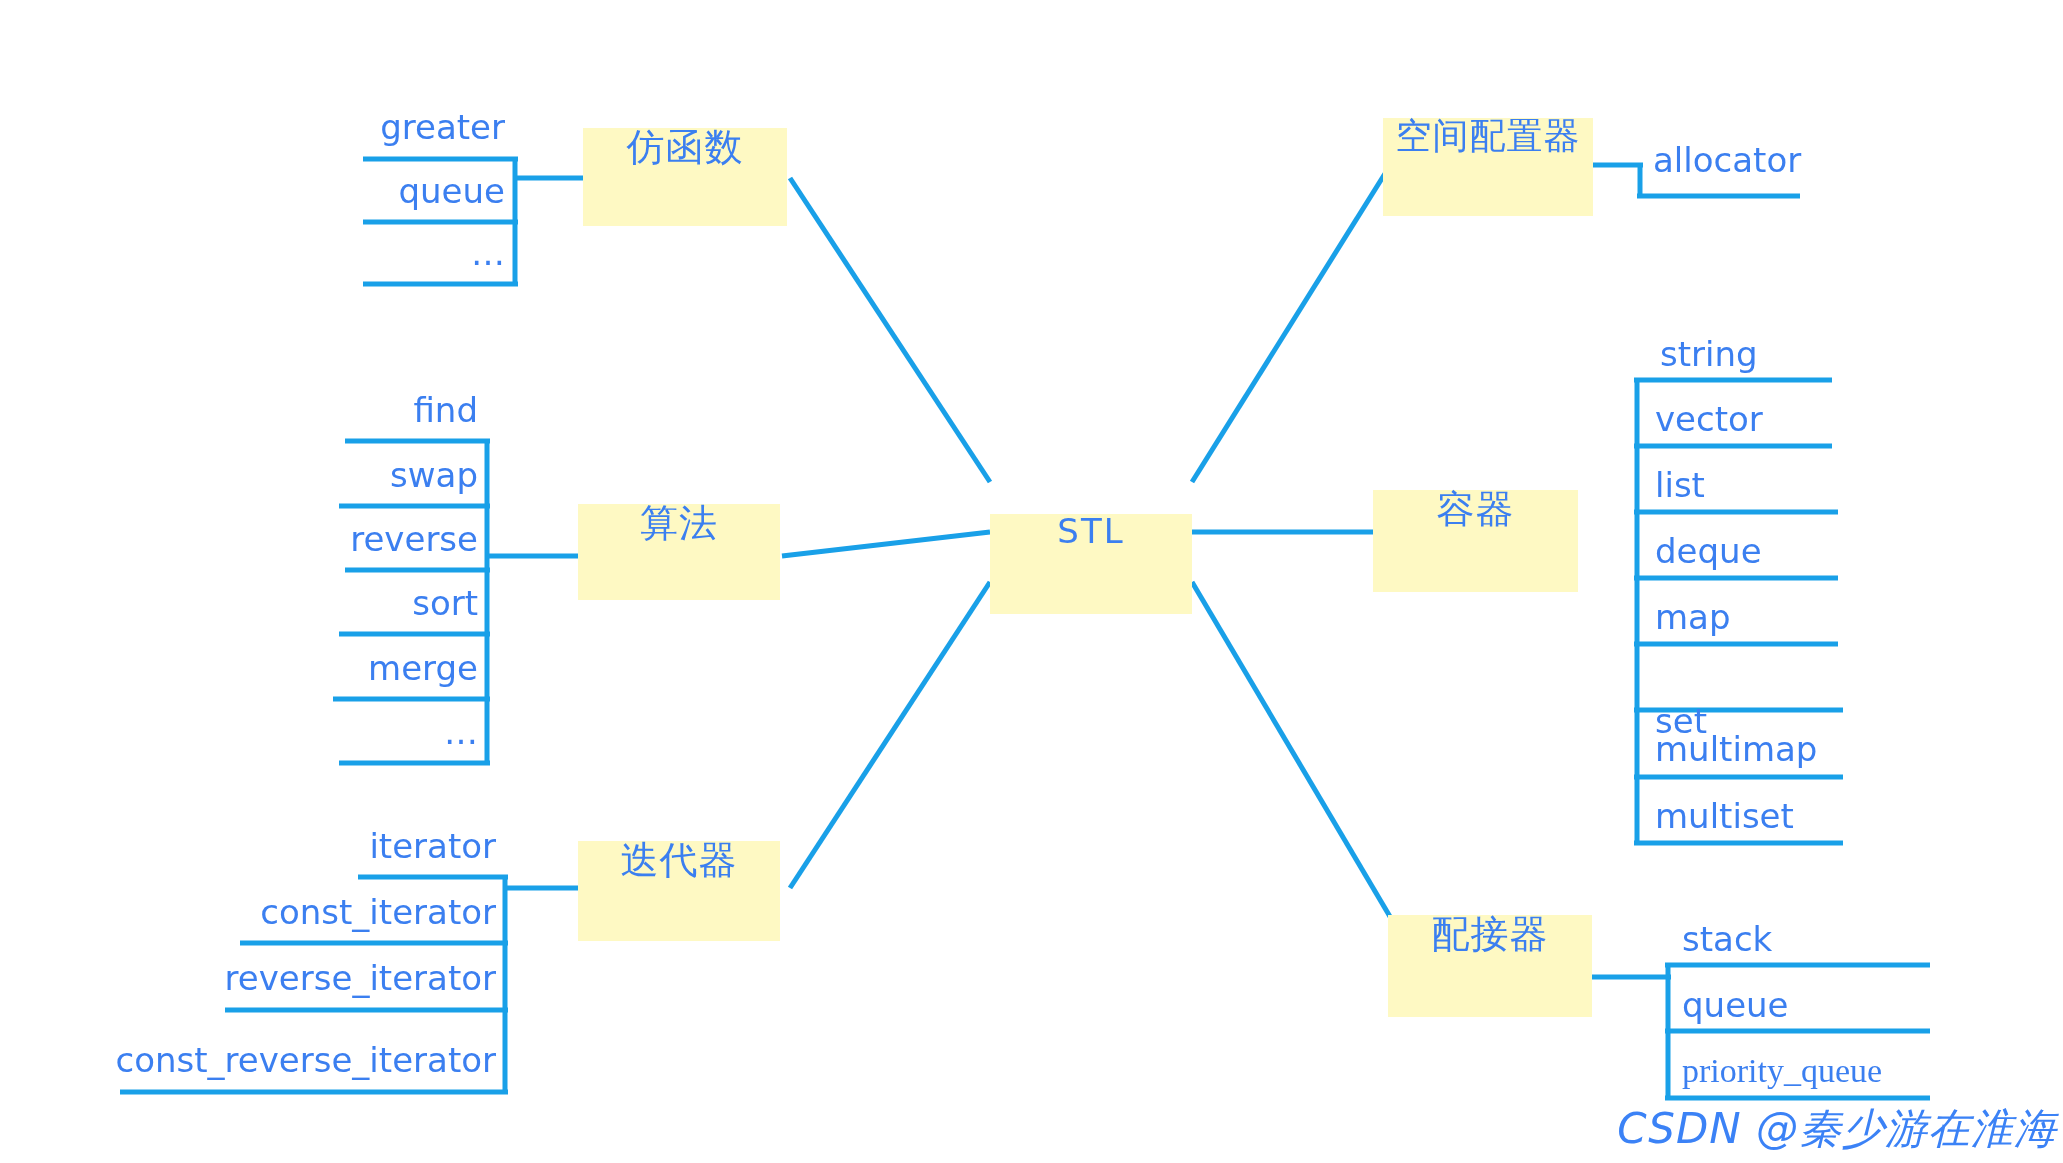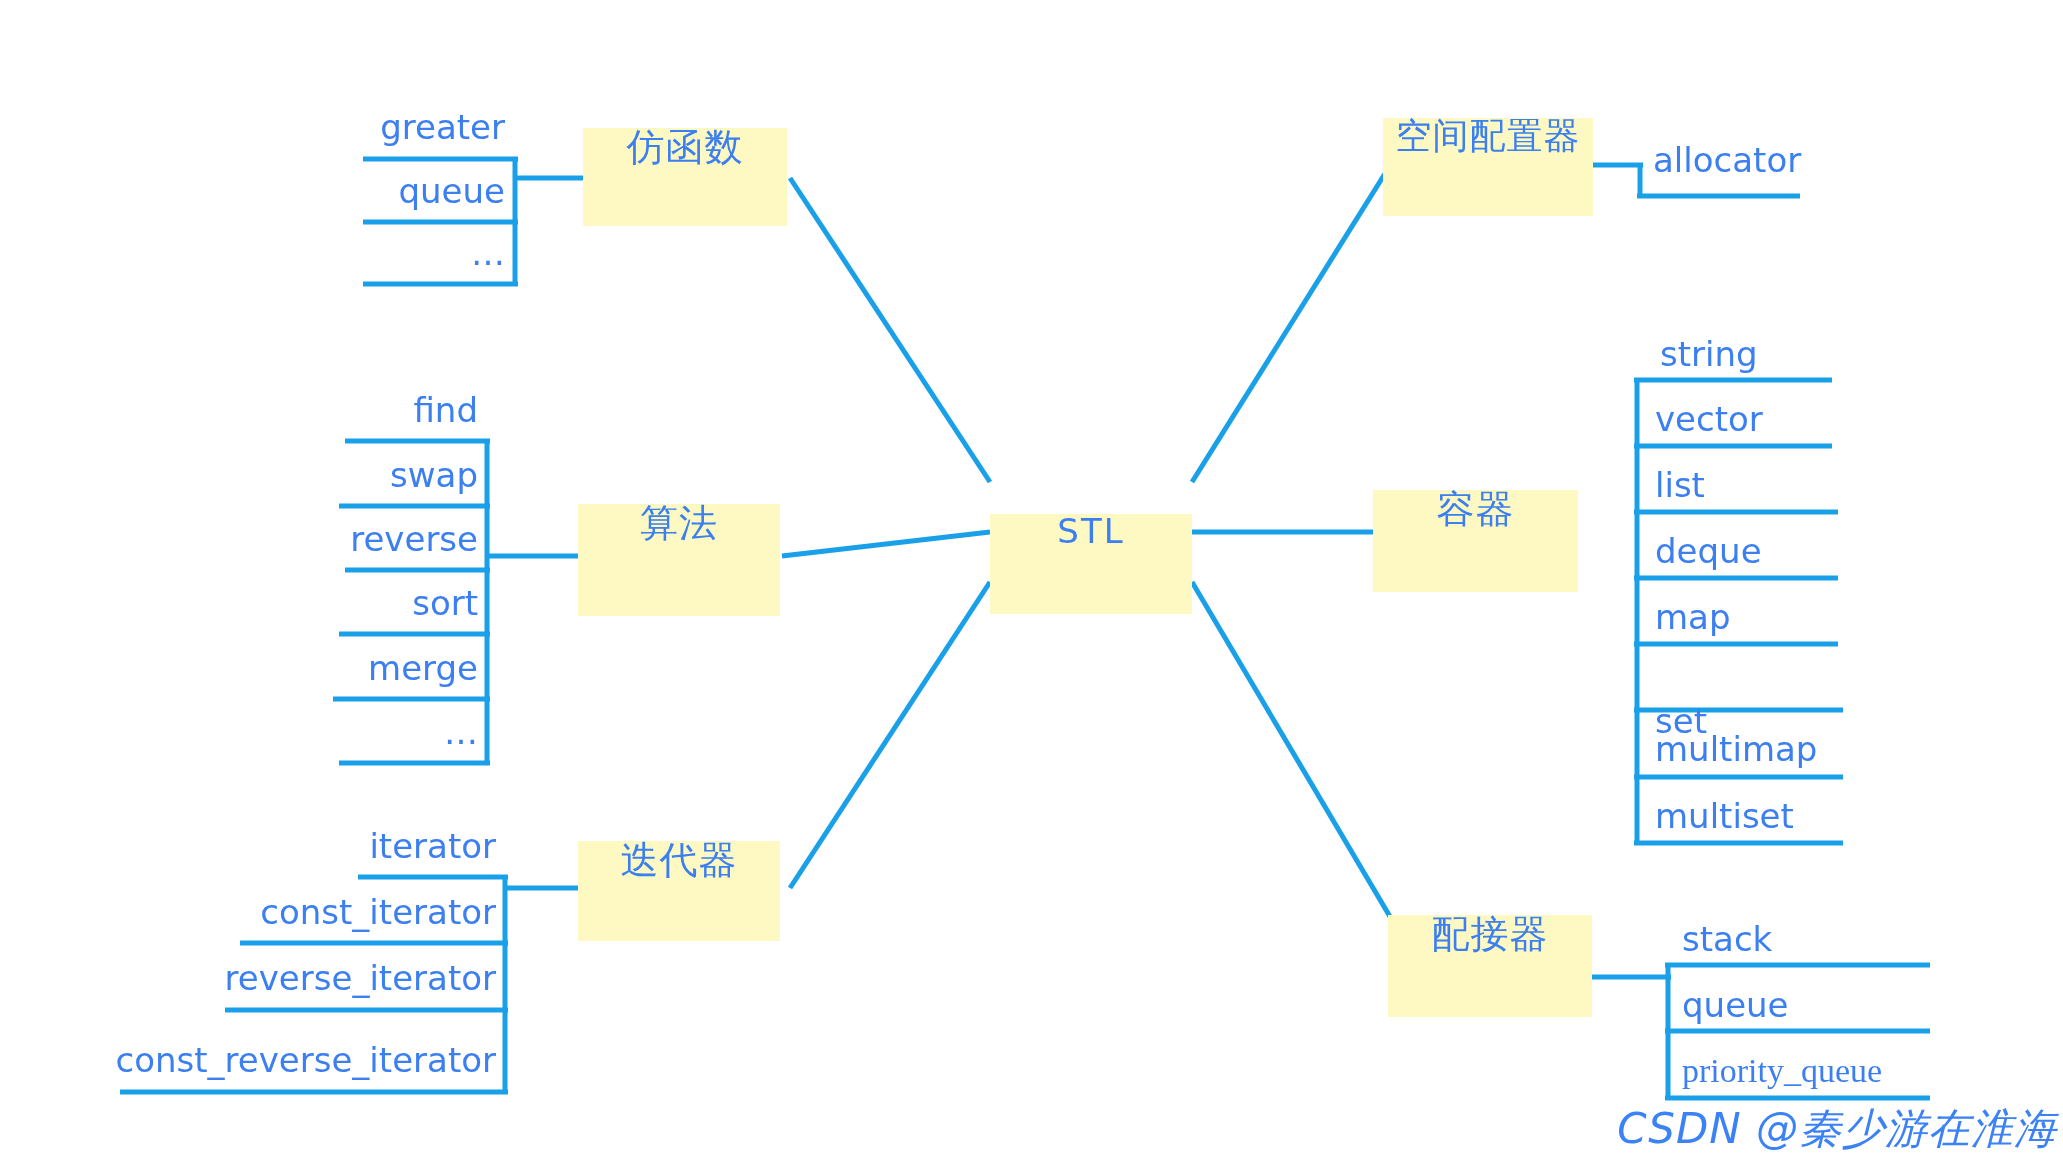--- a/index.html
+++ b/index.html
@@ -123,21 +123,21 @@
   </svg>
 
   <div class="node latin" style="left:990px; top:482px; width:202px; height:100px;">
     <span>STL</span>
   </div>
 
   <div class="node" style="left:583px; top:128px; width:204px; height:98px;">
     <span>仿函数</span>
   </div>
 
-  <div class="node" style="left:578px; top:504px; width:202px; height:112px;">
+  <div class="node" style="left:578px; top:504px; width:202px; height:96px;">
     <span>算法</span>
   </div>
 
   <div class="node" style="left:578px; top:841px; width:202px; height:100px;">
     <span>迭代器</span>
   </div>
 
   <div class="node" style="left:1383px; top:118px; width:210px; height:98px; font-size:36px;">
     <span>空间配置器</span>
   </div>

